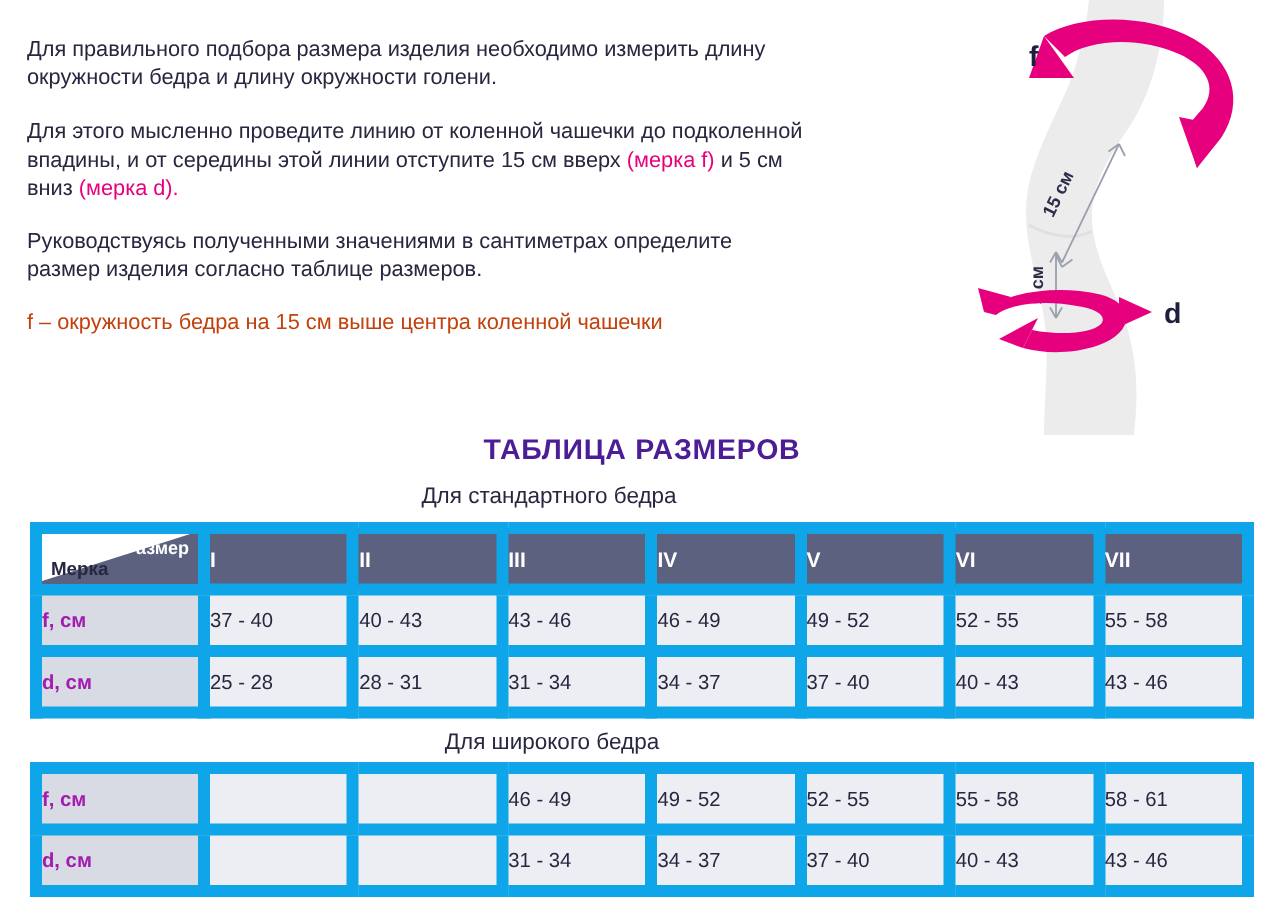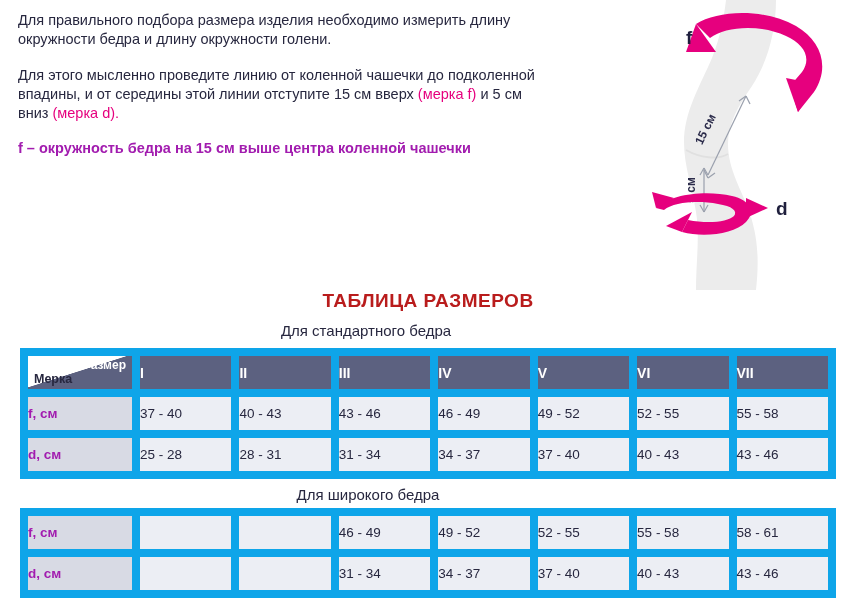--- a/index.html
+++ b/index.html
@@ -13,39 +13,39 @@
     font-family: "Liberation Sans", sans-serif;
     color: #2b2b4a;
     position: relative;
     overflow: hidden;
   }
 
   
   .intro {
     position: absolute;
     left: 18px;
-    top: 11px;
+    top: 24px;
     width: 520px;
     font-size: 14.5px;
     line-height: 19px;
     color: #27273f;
   }
   .intro p {
     margin: 0 0 16px 0;
   }
   .intro p.tight {
     margin-bottom: 17px;
   }
   .pink {
     color: #e6007e;
   }
   .legend {
-    font-weight: bold;
+    font-weight: normal;
     font-size: 14.5px;
-    color: #a21caf;
+    color: #c2410c;
     margin: 0 0 18px 0;
   }
 
   
   .illustration {
     position: absolute;
     left: 600px;
     top: 0px;
     width: 256px;
     height: 290px;
@@ -54,21 +54,21 @@
   
   .table-title {
     position: absolute;
     left: 0;
     top: 290px;
     width: 856px;
     text-align: center;
     font-size: 19px;
     font-weight: bold;
     letter-spacing: 0.5px;
-    color: #b91c1c;
+    color: #4c1d95;
   }
   .sub-title-1 {
     position: absolute;
     left: 0;
     top: 322px;
     width: 732px;
     text-align: center;
     font-size: 15px;
     color: #27273f;
   }
@@ -147,20 +147,21 @@
   .val.empty {
     background: #eceef4;
   }
 </style>
 </head>
 <body>
 
 <div class="intro">
   <p class="tight">Для правильного подбора размера изделия необходимо измерить длину окружности бедра и длину окружности голени.</p>
   <p><span>Для этого мысленно проведите линию от коленной чашечки до подколенной впадины, и от середины этой линии отступите 15 см вверх </span><span class="pink">(мерка f)</span><span> и 5 см вниз </span><span class="pink">(мерка d).</span></p>
+  <p>Руководствуясь полученными значениями в сантиметрах определите размер изделия согласно таблице размеров.</p>
   <p class="legend">f – окружность бедра на 15 см выше центра коленной чашечки</p>
 </div>
 
 <div class="illustration">
   <svg width="256" height="290" viewBox="0 0 256 290" xmlns="http://www.w3.org/2000/svg">
 
     <g>
       <path d="M126 0 L176 0 C176 30 168 62 152 86 C138 106 128 124 128 144
                C128 170 142 190 150 214 C160 244 158 270 156 290 L96 290
                C96 262 100 236 96 212 C92 186 84 166 84 142

